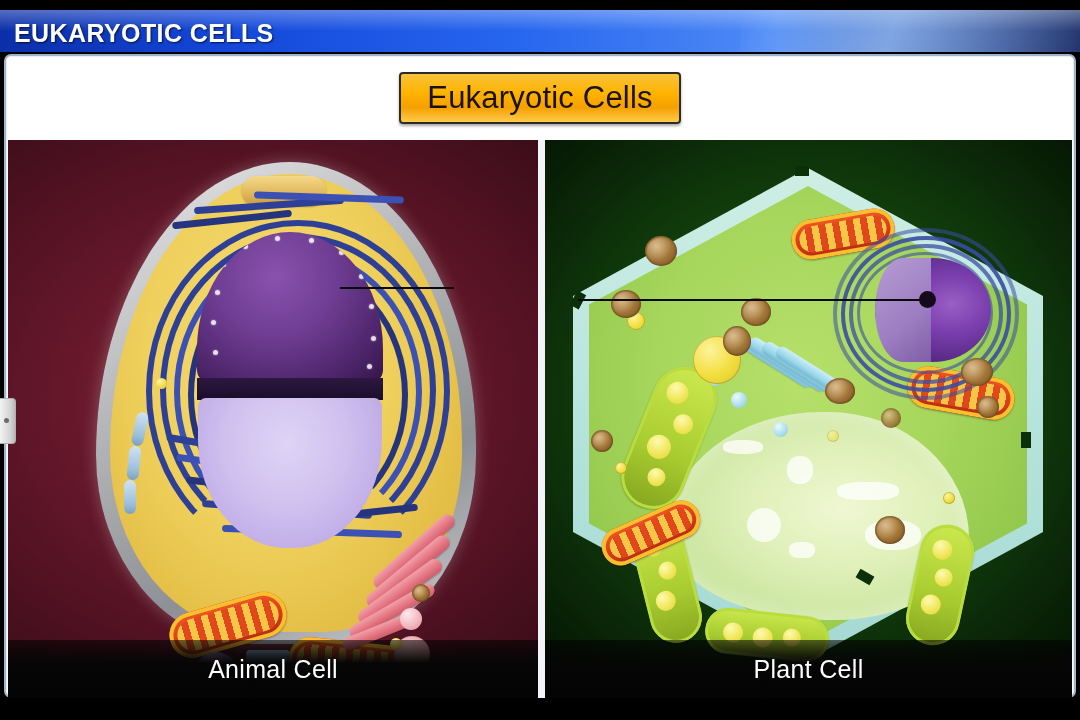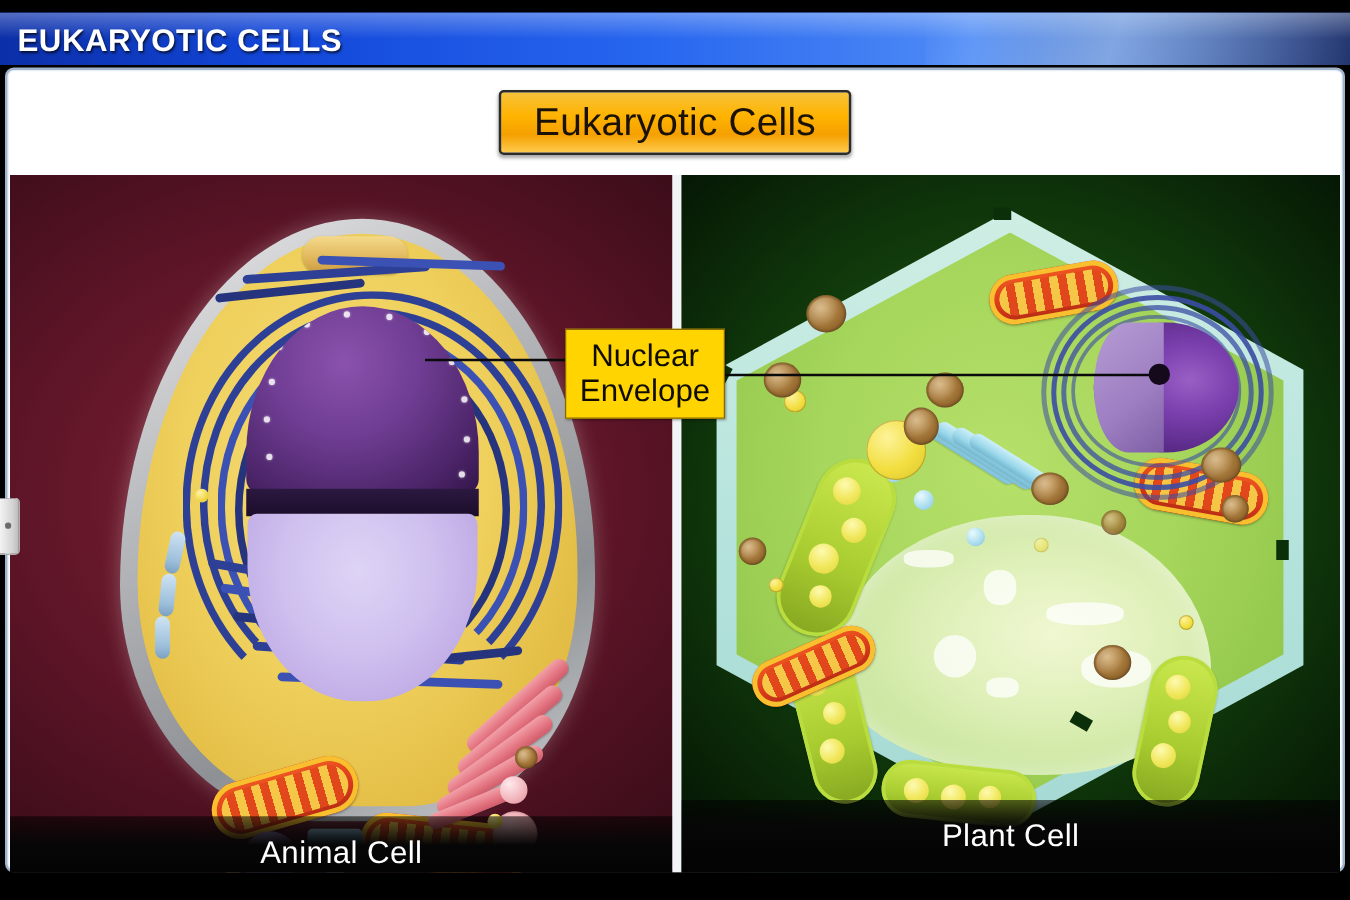--- a/index.html
+++ b/index.html
@@ -59,21 +59,21 @@
     display:flex;flex-direction:column;align-items:center;justify-content:center;
     line-height:1.12;box-shadow:1px 1px 2px rgba(0,0,0,.4);}
   .callout span{font-size:25px;color:#100d00;}
   .leader{position:absolute;height:2px;background:#0a0a0a;z-index:24;}
   .leader-left{left:340px;top:287px;width:114px;}
   .leader-right{left:578px;top:299px;width:350px;}
   .leader-dot{position:absolute;left:919px;top:291px;width:17px;height:17px;border-radius:50%;
     background:#140a1c;z-index:24;}
 
   
-  .ac-wrap{position:absolute;left:0;top:0;width:530px;height:558px;margin-top:13px;}
+  .ac-wrap{position:absolute;left:0;top:0;width:530px;height:558px;}
   .ac-membrane{position:absolute;left:88px;top:22px;width:380px;height:482px;
     background:linear-gradient(150deg,#e9e9ea,#b9babd 35%,#8d9094 70%,#cfd1d4);
     border-radius:52% 50% 40% 42% / 62% 60% 40% 40%;
     box-shadow:0 0 16px rgba(255,255,255,.25);}
   .ac-cyto{position:absolute;left:102px;top:34px;width:352px;height:458px;
     background:radial-gradient(ellipse at 45% 40%,#f4dc78 0%,#efd05c 45%,#e2bc44 78%,#caa335 100%);
     border-radius:52% 50% 40% 42% / 62% 60% 40% 40%;}
 
   
   .ac-nuc-top{position:absolute;left:189px;top:92px;width:186px;height:150px;
@@ -405,23 +405,19 @@
         <span>Plant Cell</span>
       </div>
     </div>
   </div>
 
   <div class="panel-divider"></div>
 
   <div class="leader leader-left"></div>
   <div class="leader leader-right"></div>
   <div class="leader-dot"></div>
-  <div class="callout">
-    <span>Nuclear</span>
-    <span>Envelope</span>
-  </div>
 
   <div class="edge-tab">
       <i></i>
     </div>
 
   <div class="letterbox"></div>
 </div>
 
 </body></html>

